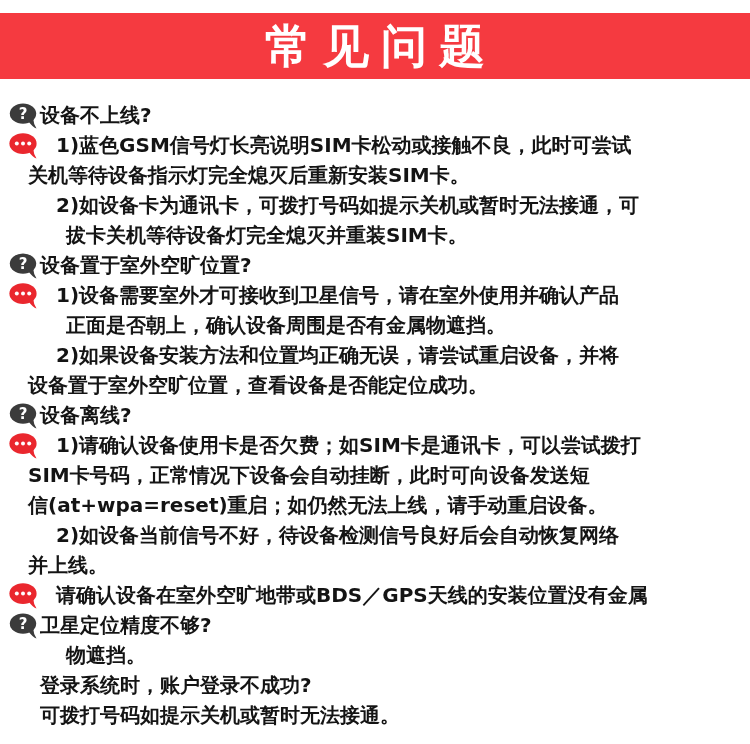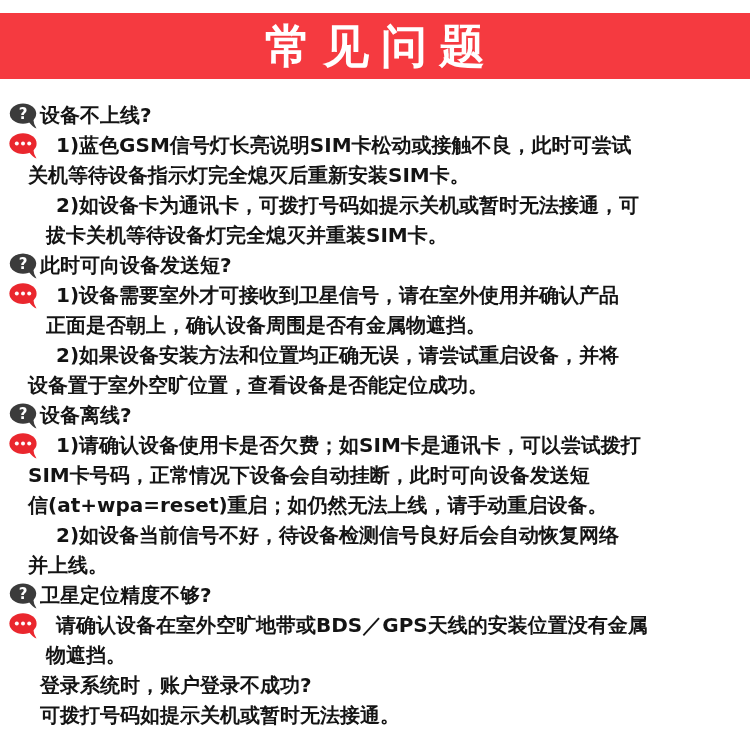--- a/index.html
+++ b/index.html
@@ -45,21 +45,21 @@
   }
   .row .icon{
     position:absolute;
     left:9px;top:3px;
     width:30px;height:26px;
   }
   .text{display:block;}
   .t-q   {padding-left:40px;}   
   .t-num {padding-left:56px;}   
   .t-cont{padding-left:28px;}   
-  .t-cont-sm{padding-left:46px;}
+  .t-cont-sm{padding-left:66px;}
   svg{display:block;}
   .defs{position:absolute;width:0;height:0;overflow:hidden;}
 </style>
 </head>
 <body>
 
 <svg class="defs" xmlns="http://www.w3.org/2000/svg">
   <symbol id="q-bubble" viewBox="0 0 30 26">
     <ellipse cx="14" cy="10.6" rx="13.2" ry="10.2" fill="var(--question-dark)"></ellipse>
     <path d="M19.5 18.5 Q24 24.5 27.5 25.5 Q24.5 21 24 14.5 Z" fill="var(--question-dark)"></path>
@@ -104,21 +104,21 @@
       <div class="row">
         <span class="text t-cont-sm">拔卡关机等待设备灯完全熄灭并重装SIM卡。</span>
       </div>
     </section>
 
     <section>
       <div class="row">
         <svg class="icon">
             <use href="#q-bubble"></use>
           </svg>
-        <span class="text t-q">此时可向设备发送短?</span>
+        <span class="text t-q">设备置于室外空旷位置?</span>
       </div>
       <div class="row">
         <svg class="icon">
             <use href="#a-bubble"></use>
           </svg>
         <span class="text t-num">1)设备需要室外才可接收到卫星信号，请在室外使用并确认产品</span>
       </div>
       <div class="row">
         <span class="text t-cont-sm">正面是否朝上，确认设备周围是否有金属物遮挡。</span>
       </div>
@@ -153,29 +153,29 @@
         <span class="text t-num">2)如设备当前信号不好，待设备检测信号良好后会自动恢复网络</span>
       </div>
       <div class="row">
         <span class="text t-cont">并上线。</span>
       </div>
     </section>
 
     <section>
       <div class="row">
         <svg class="icon">
+            <use href="#a-bubble"></use>
+          </svg>
+        <span class="text t-num">请确认设备在室外空旷地带或BDS／GPS天线的安装位置没有金属</span>
+      </div>
+      <div class="row">
+        <svg class="icon">
             <use href="#q-bubble"></use>
           </svg>
         <span class="text t-q">卫星定位精度不够?</span>
-      </div>
-      <div class="row">
-        <svg class="icon">
-            <use href="#a-bubble"></use>
-          </svg>
-        <span class="text t-num">请确认设备在室外空旷地带或BDS／GPS天线的安装位置没有金属</span>
       </div>
       <div class="row">
         <span class="text t-cont-sm">物遮挡。</span>
       </div>
     </section>
 
     <section>
       <div class="row">
         <span class="text t-q">登录系统时，账户登录不成功?</span>
       </div>

